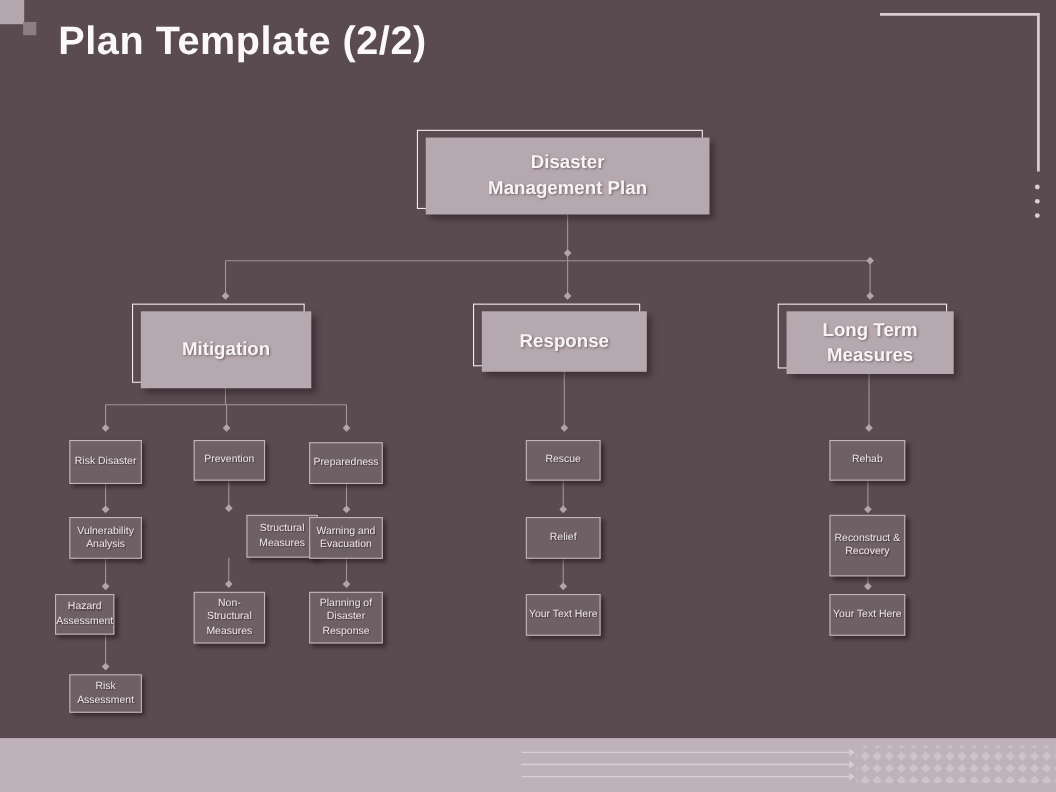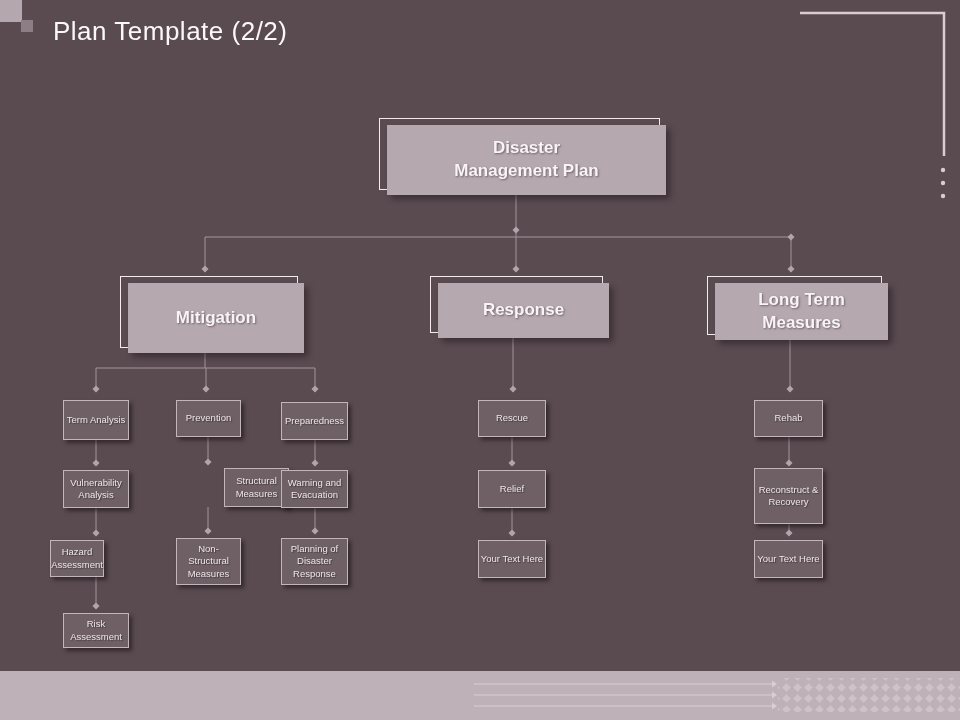--- a/index.html
+++ b/index.html
@@ -17,32 +17,32 @@
     --title-color:#fbf8fa;
     --node-text:#f8f4f6;
     --small-text:#eee6ea;
   }
   html,body{margin:0;padding:0;}
   body{width:960px;height:720px;overflow:hidden;background:var(--background);
        font-family:"Liberation Sans", sans-serif;}
   .slide{position:relative;width:960px;height:720px;background:var(--background);}
 
   .page-title{position:absolute;left:53px;top:16px;margin:0;
-    font-size:26px;font-weight:normal;color:var(--title-color);letter-spacing:.5px;}
+    font-size:36px;font-weight:bold;color:var(--title-color);letter-spacing:.5px;}
 
   .corner-sq-big{position:absolute;left:0;top:0;width:22px;height:22px;background:#b4a7ad;}
   .corner-sq-small{position:absolute;left:21px;top:20px;width:12px;height:12px;background:#8d7e85;}
 
   svg.layer{position:absolute;left:0;top:0;width:960px;height:720px;}
   .conn{stroke:var(--line);stroke-width:1;fill:none;}
   .diam{fill:var(--diamond);}
   .decor-line{stroke:var(--decor);stroke-width:2.5;fill:none;}
   .decor-dot{fill:var(--decor);}
 
-  .bigwrap{position:absolute;padding-left:21px;}
+  .bigwrap{position:absolute;}
   .bigwrap .outline{position:absolute;left:-8px;top:-7px;width:100%;height:100%;
     border:1px solid var(--outline);}
   .bigwrap .fill{position:absolute;left:0;top:0;width:100%;height:100%;
     background:var(--node-fill);display:flex;align-items:center;justify-content:center;
     text-align:center;color:var(--node-text);font-weight:bold;font-size:17px;line-height:1.35;
     box-shadow:4px 4px 6px rgba(25,16,20,.45);
     text-shadow:1px 1px 2px rgba(70,55,62,.6);}
   .fill span{display:inline-block;}
 
   .sn{position:absolute;background:var(--small-fill);border:1px solid var(--small-border);
@@ -143,21 +143,21 @@
         <span>Response</span>
       </div>
   </div>
   <div class="bigwrap" style="left:715px;top:283px;width:152px;height:57px;">
     <div class="outline"></div>
     <div class="fill">
         <span style="max-width:120px;">Long Term Measures</span>
       </div>
   </div>
 
-  <div class="sn" style="left:63px;top:400px;width:66px;height:40px;">Term Analysis</div>
+  <div class="sn" style="left:63px;top:400px;width:66px;height:40px;">Risk Disaster</div>
   <div class="sn" style="left:63px;top:470px;width:66px;height:38px;">Vulnerability Analysis</div>
   <div class="sn" style="left:50px;top:540px;width:54px;height:37px;">Hazard Assessment</div>
   <div class="sn" style="left:63px;top:613px;width:66px;height:35px;">Risk Assessment</div>
 
   <div class="sn" style="left:176px;top:400px;width:65px;height:37px;">Prevention</div>
   <div class="sn" style="left:176px;top:468px;width:65px;height:39px;margin-left:48px;">Structural Measures</div>
   <div class="sn" style="left:176px;top:538px;width:65px;height:47px;">Non-Structural Measures</div>
 
   <div class="sn" style="left:281px;top:402px;width:67px;height:38px;">Preparedness</div>
   <div class="sn" style="left:281px;top:470px;width:67px;height:38px;">Warning and Evacuation</div>

